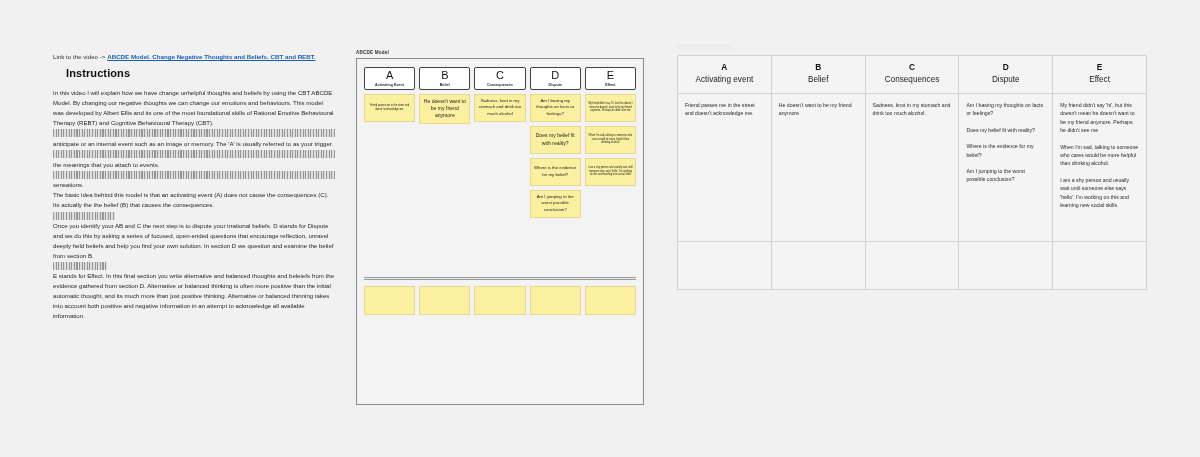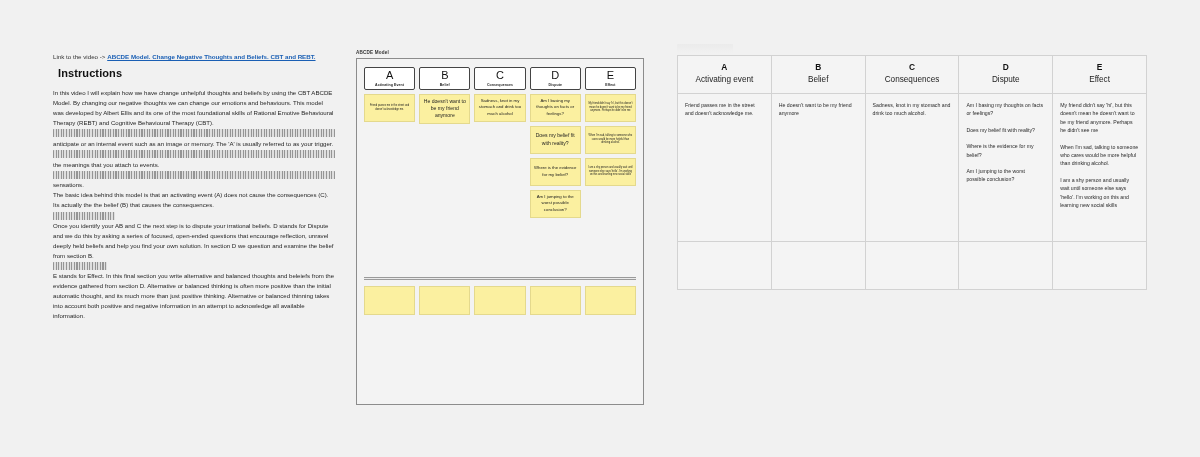--- a/index.html
+++ b/index.html
@@ -33,21 +33,21 @@
   .link-line .lbl { color: #333; }
   .link-line a {
     color: #1a5fb4;
     text-decoration: underline;
     font-weight: 600;
   }
   .instr-title {
     font-size: 11px;
     font-weight: 700;
     color: #111;
-    margin: 6px 0 9px 5px;
+    margin: 6px 0 9px 13px;
     letter-spacing: 0.1px;
   }
   .instr-body p {
     font-size: 6.1px;
     line-height: 1.62;
     color: #262626;
     margin: 0 0 0 0;
     text-align: left;
   }
   .instr-body p + p { margin-top: 0px; }

